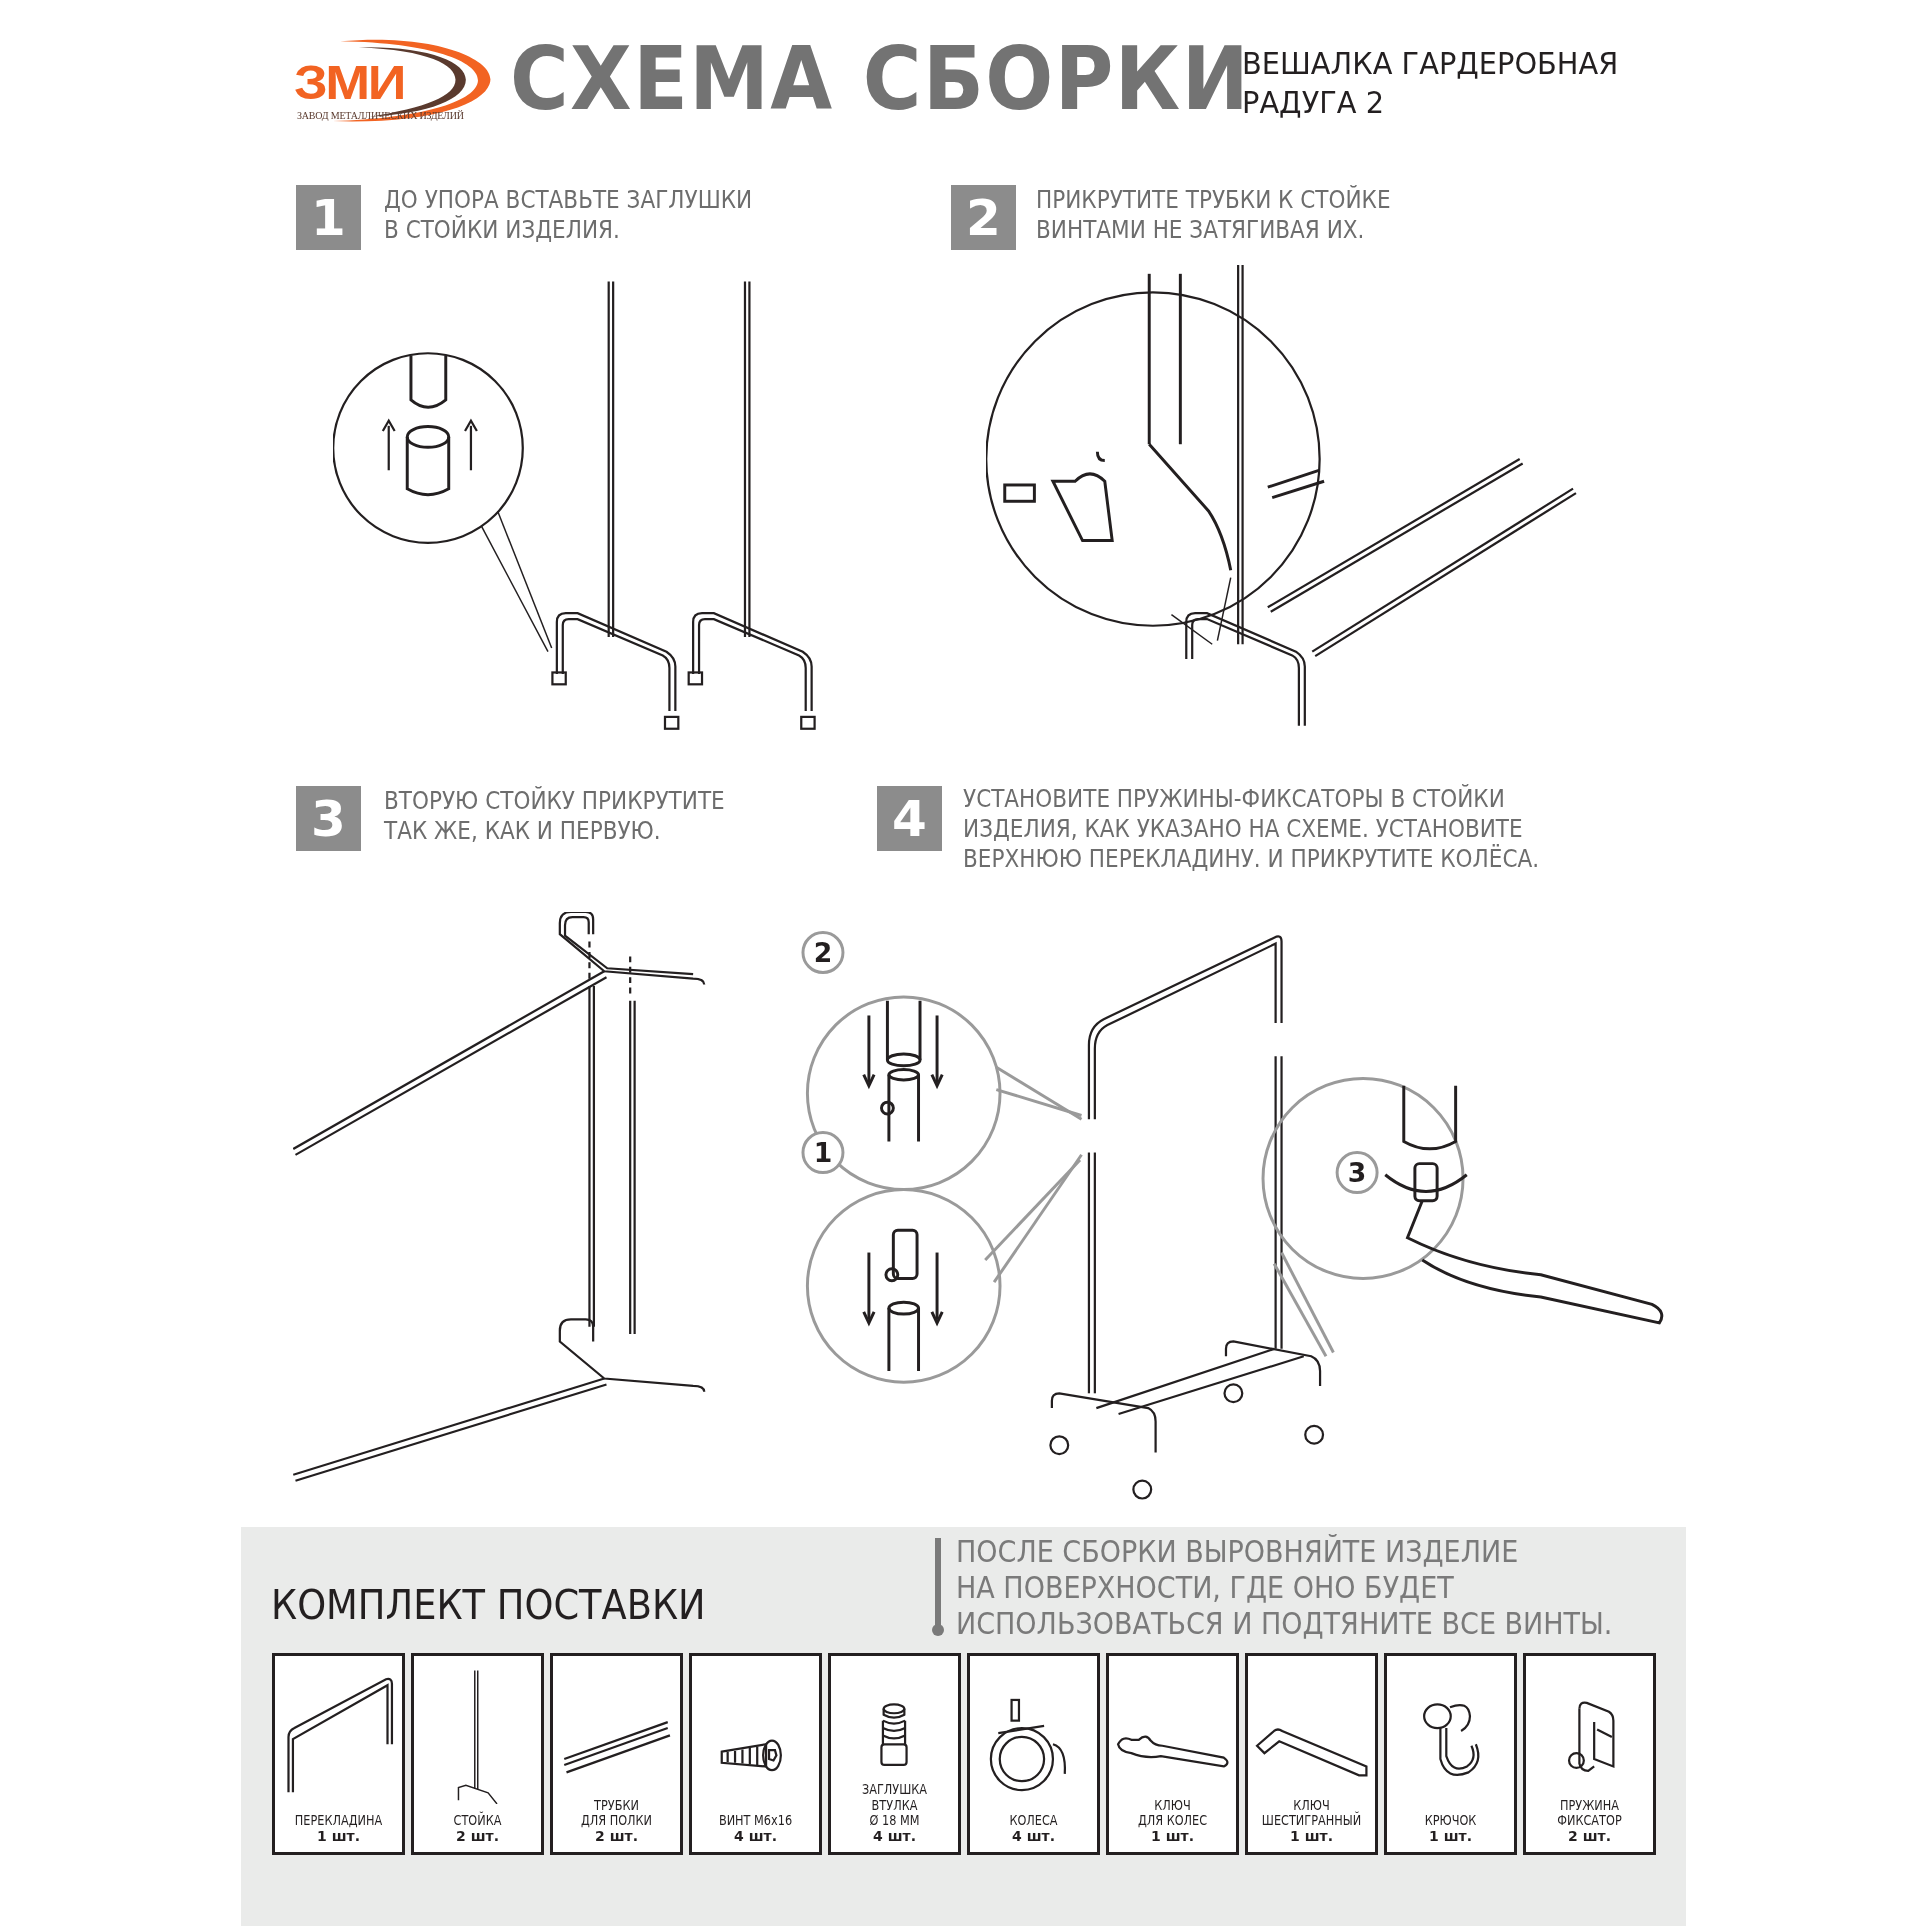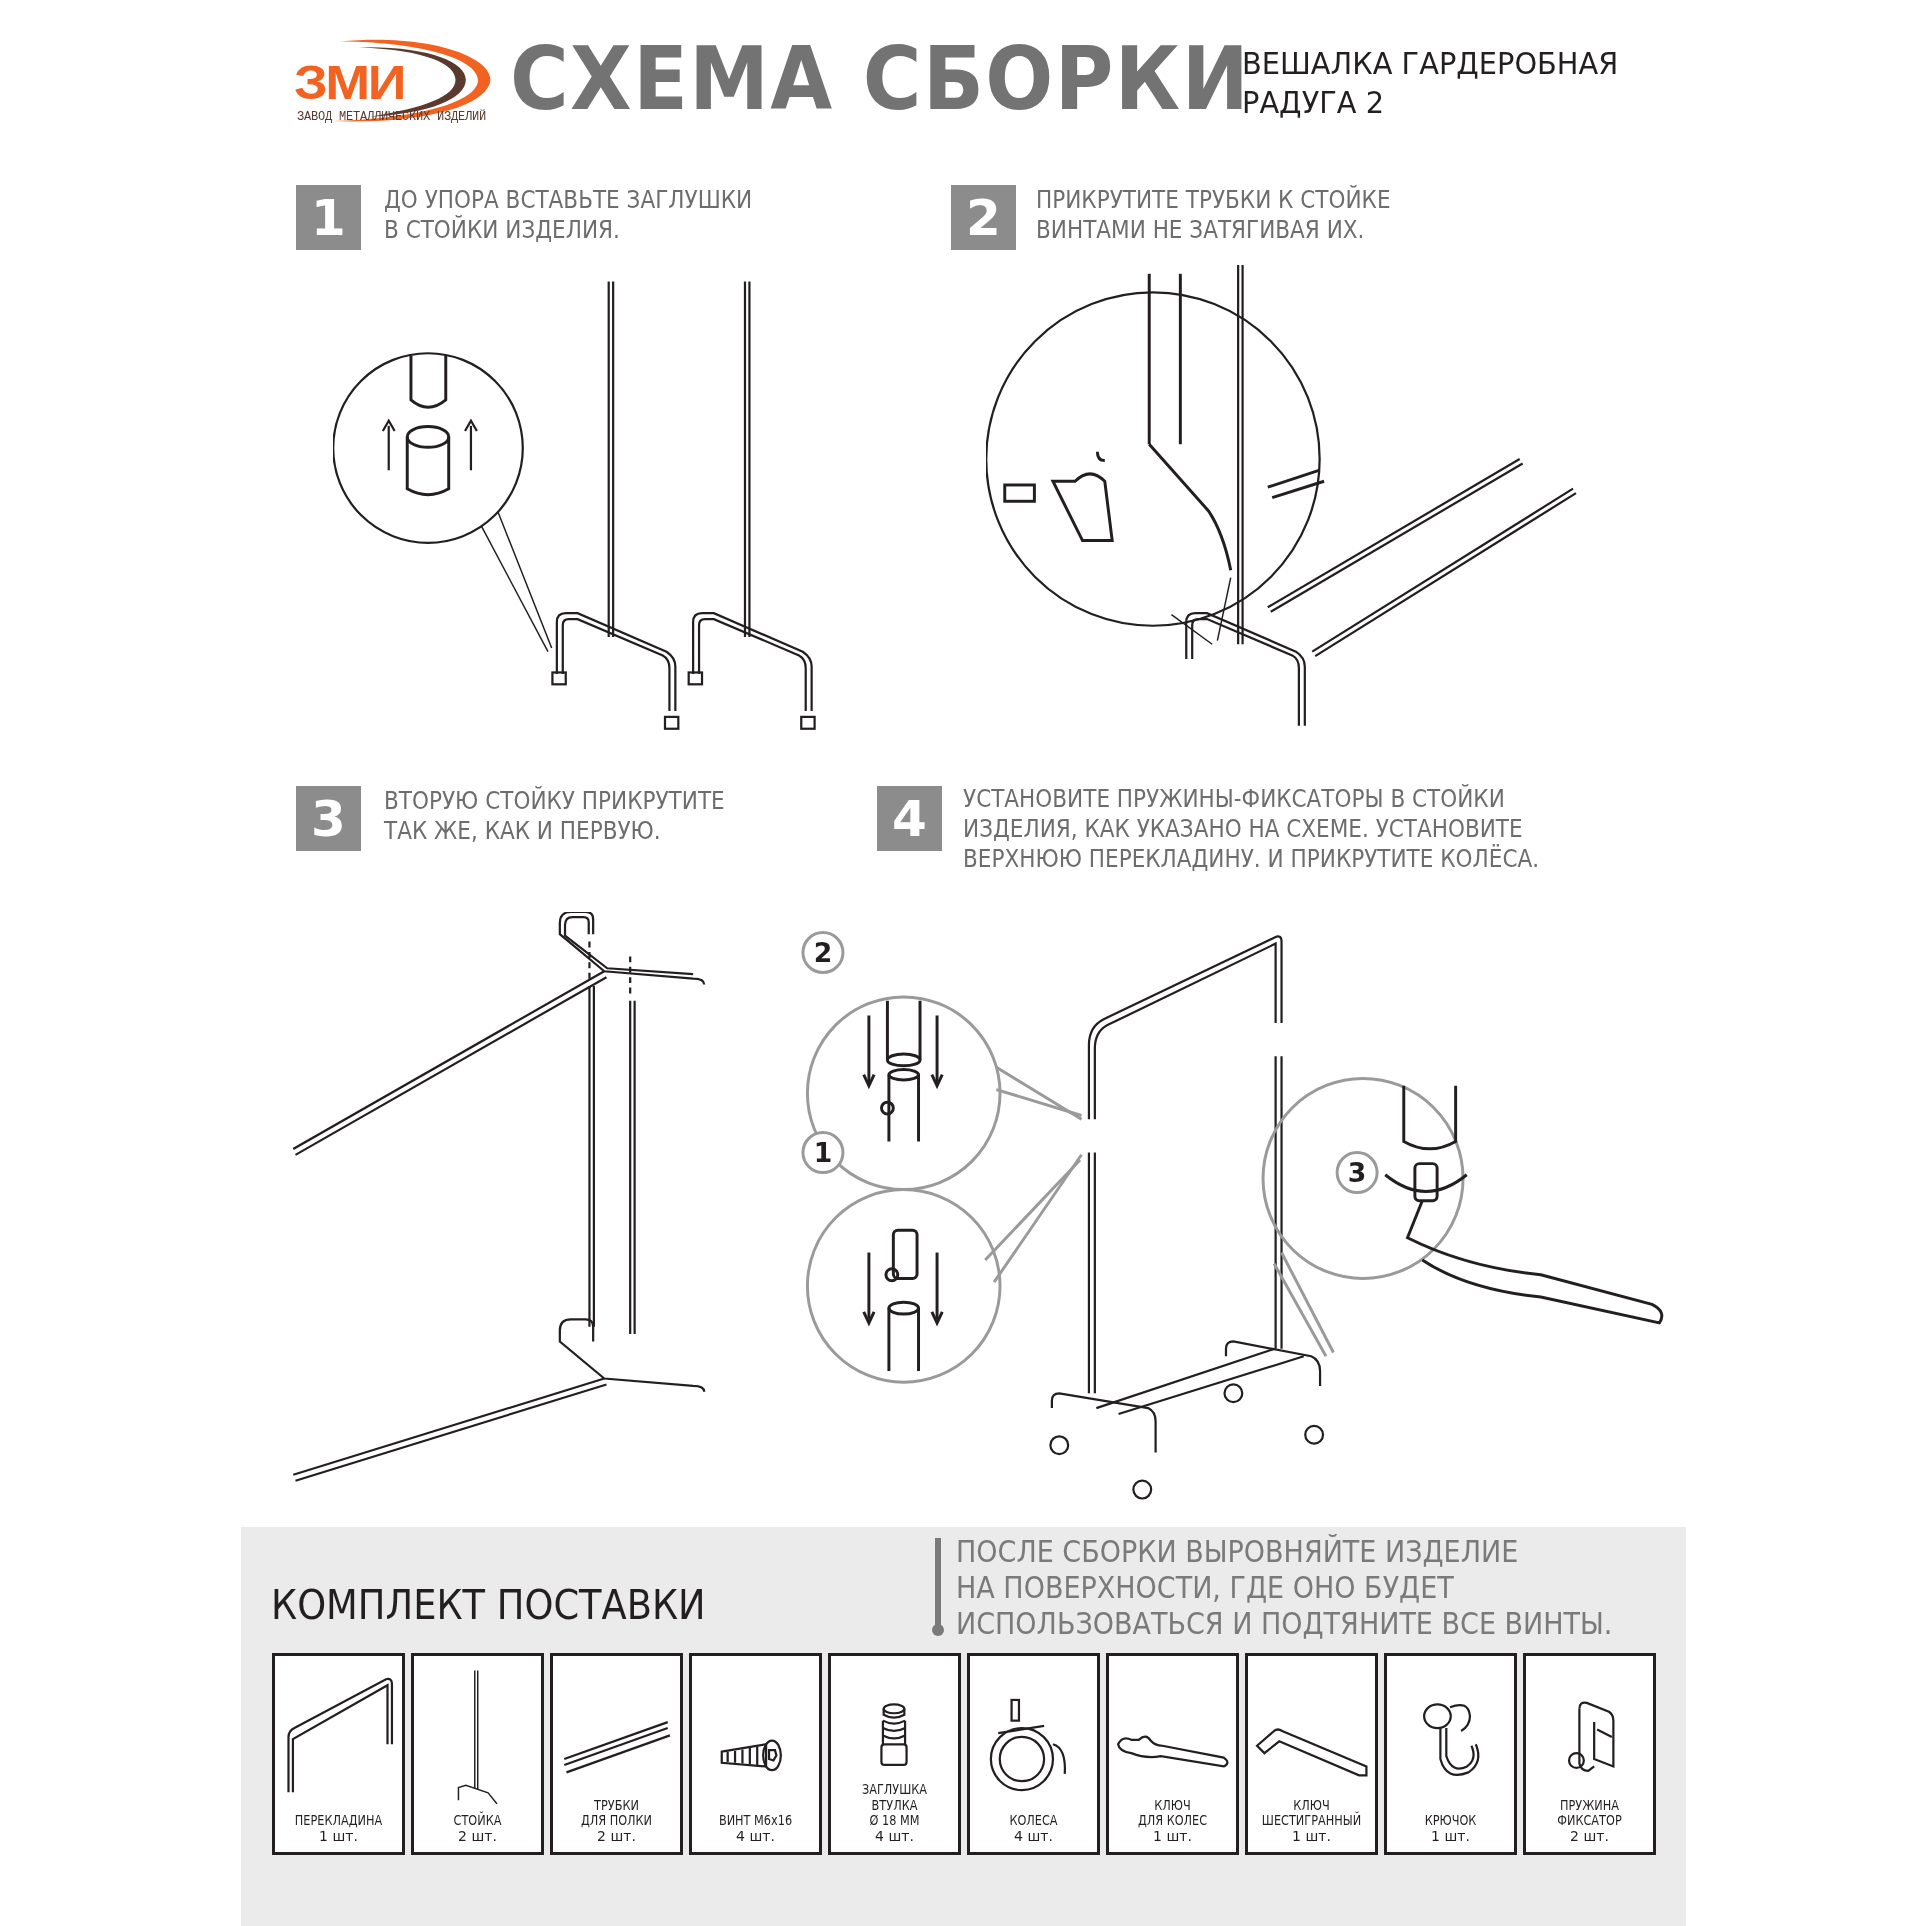--- a/index.html
+++ b/index.html
@@ -1,40 +1,40 @@
 <!DOCTYPE html>
 <html style="font-size:12px"><head>
 <meta charset="utf-8">
 <style>
   html,body{margin:0;padding:0;background:#fff;}
   body{width:1926px;height:1926px;position:relative;overflow:hidden;font-family:"DejaVu Sans","Liberation Sans",sans-serif;color:#231f20;}
   .abs{position:absolute;}
   
   .logo{left:288px;top:31px;width:208px;height:96px;}
   .logo-text{position:absolute;left:6px;top:27px;font-family:"Liberation Sans",sans-serif;font-weight:bold;font-size:49px;color:#f26322;letter-spacing:-2.2px;line-height:1;transform:scaleX(1.1);transform-origin:left;}
-  .logo-sub{position:absolute;left:9px;top:79px;font-family:Liberation Mono, monospace;font-size:12px;color:#5a3a2e;white-space:nowrap;letter-spacing:-0.2px;}
+  .logo-sub{position:absolute;left:9px;top:79px;font-family:Liberation Serif, serif;font-size:10px;color:#5a3a2e;white-space:nowrap;letter-spacing:-0.2px;}
   .main-title{left:510px;top:36px;font-family:"DejaVu Sans",sans-serif;font-weight:bold;font-size:87px;color:#737373;letter-spacing:1.5px;line-height:1;white-space:nowrap;transform:scaleX(0.92);transform-origin:left;}
   .subtitle{left:1242px;top:44px;font-family:"DejaVu Sans",sans-serif;font-size:31px;color:#231f20;line-height:39px;white-space:nowrap;transform:scaleX(0.93);transform-origin:left;}
   
   .step-num{width:65px;height:65px;background:#8c8c8c;color:#fff;font-family:"DejaVu Sans",sans-serif;font-weight:bold;font-size:50px;display:flex;align-items:center;justify-content:center;}
   .step-text{font-family:"DejaVu Sans",sans-serif;font-size:24.5px;color:#6d6d6d;line-height:30px;white-space:nowrap;transform:scaleX(0.88);transform-origin:left;}
   .illus{position:absolute;}
   .illus svg{display:block;}
   
   .panel{left:241px;top:1527px;width:1445px;height:399px;background:#eaebea;}
   .kit-title{left:271px;top:1582px;font-family:"DejaVu Sans",sans-serif;font-size:40px;color:#231f20;white-space:nowrap;transform:scaleX(0.92);transform-origin:left;}
   .note-bar{left:935px;top:1538px;width:6px;height:87px;background:#7a7a7a;}
   .note-dot{left:932px;top:1624px;width:12px;height:12px;border-radius:50%;background:#7a7a7a;}
   .note{left:956px;top:1534px;font-family:"DejaVu Sans",sans-serif;font-size:30px;line-height:36px;color:#7a7a7a;white-space:nowrap;transform:scaleX(0.9);transform-origin:left;}
   .parts{left:272px;top:1653px;display:flex;gap:6px;}
   .part{width:127px;height:202px;border:3.7px solid #231f20;background:#fff;position:relative;box-sizing:border-box;width:133px;}
   .part svg{position:absolute;left:0;top:7.4px;}
   .part-label{position:absolute;left:0;right:0;bottom:7.4px;text-align:center;font-family:"DejaVu Sans",sans-serif;font-size:13.3px;line-height:15.6px;color:#231f20;}
   .part-name{display:block;font-weight:normal;white-space:pre-line;transform:scaleX(0.85);}
-  .part-qty{display:block;font-weight:normal;font-size:14px;}
+  .part-qty{display:block;font-weight:bold;font-size:14px;}
 </style>
 </head>
 <body>
 
 <div class="abs logo">
   <svg width="208" height="96" viewBox="0 0 280 130" style="position:absolute;left:0;top:0">
     <path d="M70,14 C200,2 285,40 272,72 C262,100 190,126 60,122 C180,118 250,96 256,70 C262,44 200,16 70,14 Z" fill="#f26322"></path>
     <path d="M95,22 C190,20 240,42 240,66 C240,92 190,112 110,116 C185,104 226,88 226,66 C226,46 190,26 95,22 Z" fill="#5a3a2e"></path>
   </svg>
   <div class="logo-text">ЗМИ</div>

